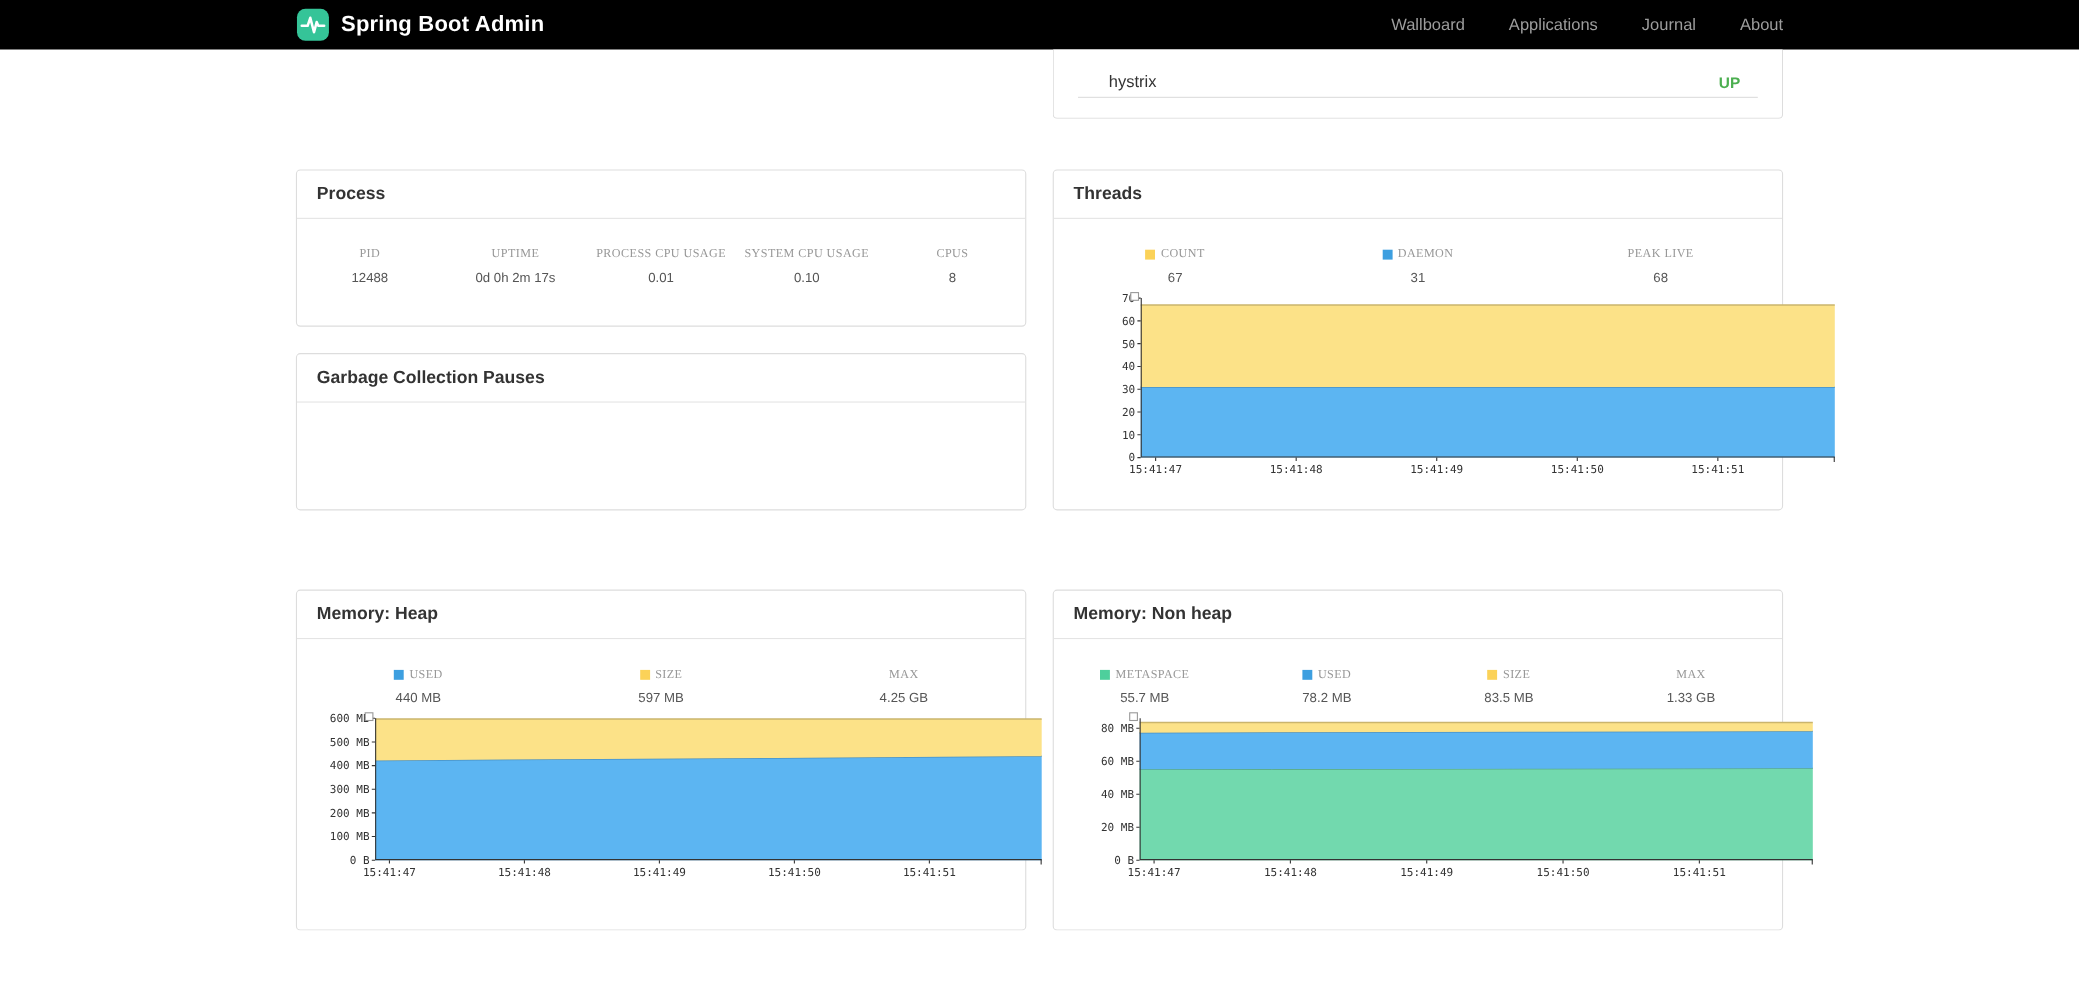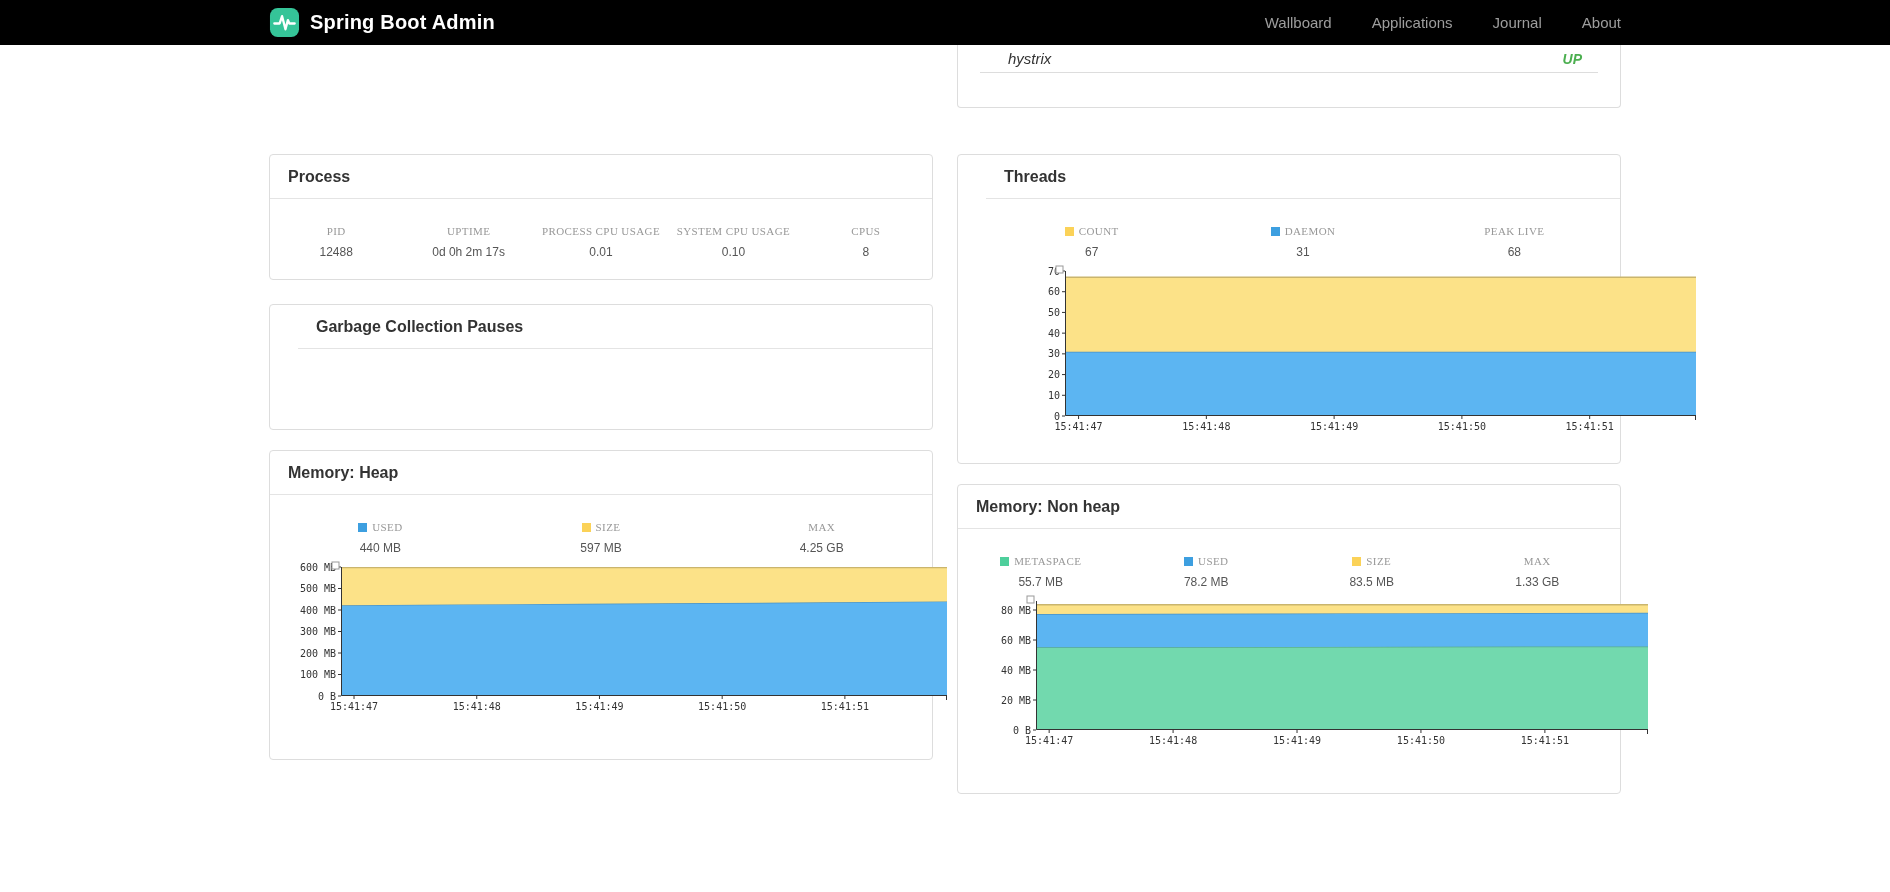--- a/index.html
+++ b/index.html
@@ -28,22 +28,22 @@
   .col { flex: 1; min-width: 0; display: flex; flex-direction: column; }
   .spacer-top { height: 109px; }
 
   .panel {
     background: #fff;
     border: 1px solid #ddd;
     border-radius: 4px;
   }
   .mb-24 { margin-bottom: 24px; }
   .mb-46 { margin-bottom: 46px; }
-  .mb-48 { margin-bottom: 20px; padding-left: 28px; }
-  .panel-small { height: 126px; }
+  .mb-48 { margin-bottom: 72px; }
+  .panel-small { height: 143px; }
   .panel-chart { height: 310px; }
 
   .panel-heading {
     padding: 13px 18px 12px 18px;
     font-size: 16px; font-weight: bold; color: #333;
     border-bottom: 1px solid #e4e4e4;
   }
   .panel-body { padding-top: 26px; }
 
   .metrics-row { display: flex; }
@@ -55,22 +55,21 @@
     font-family: Liberation Serif, serif;
   }
   .metric-value { font-size: 12px; color: #555; margin-top: 8px; white-space: nowrap; }
   .swatch { width: 9px; height: 9px; display: inline-block; }
 
   
   .health-panel {
     height: 63px;
     border-top: none;
     border-radius: 0 0 4px 4px;
-    padding: 0 22px;
-    font-style: italic;
+    padding: 16px 22px;
   }
   .health-row {
     height: 28px;
     display: flex; align-items: center; justify-content: space-between;
     padding: 0 16px 0 28px;
     border-bottom: 1px solid #ddd;
     cursor: pointer;
   }
   .health-name { font-size: 15px; color: #333; }
   .health-status { font-size: 14px; font-weight: bold; }

